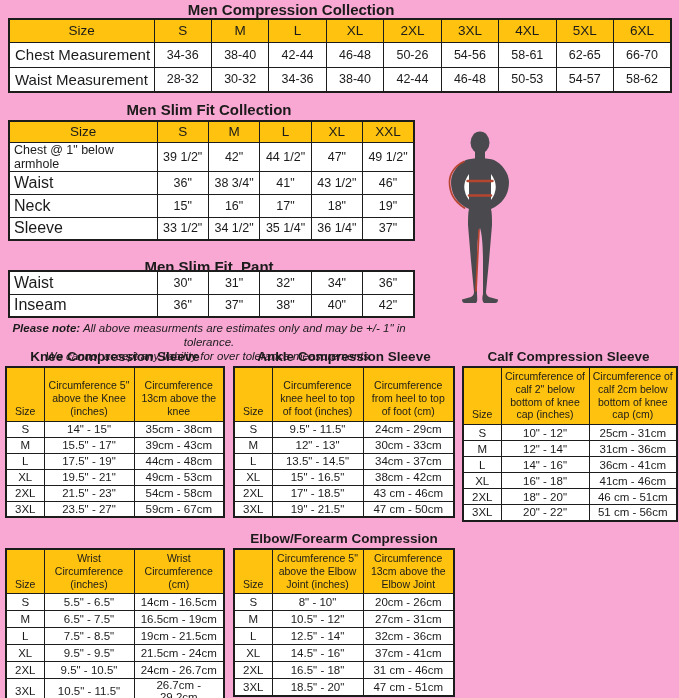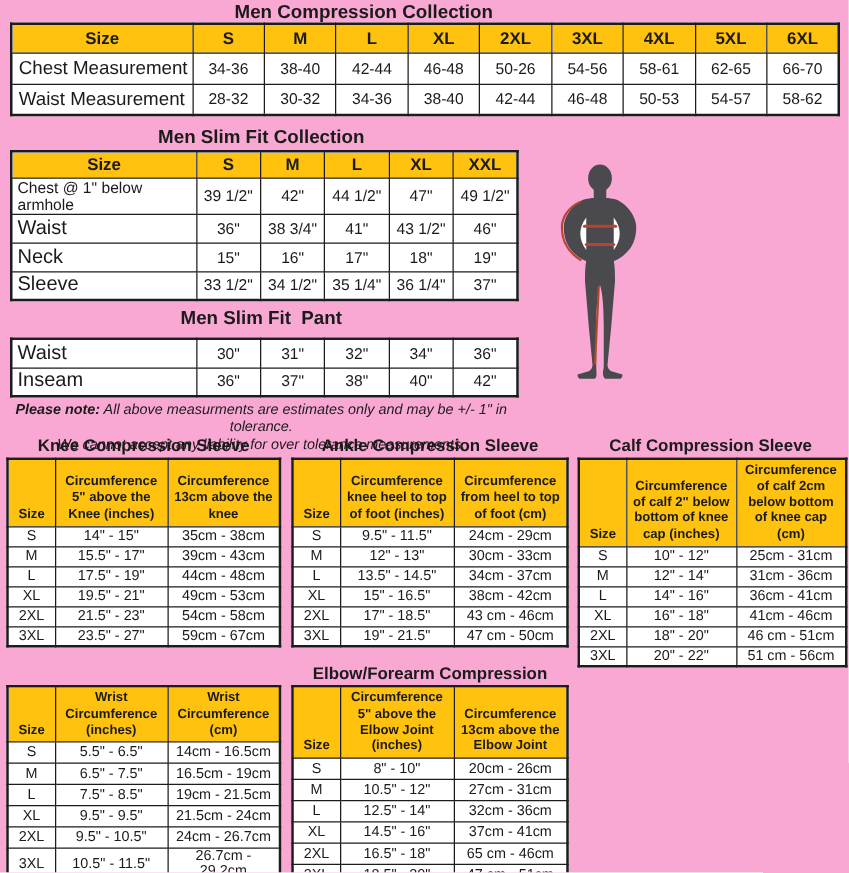--- a/index.html
+++ b/index.html
@@ -12,21 +12,21 @@
   .canvas{
     position:relative;width:679px;height:698px;background:#f9a8d4;overflow:hidden;
     font-family:"Liberation Sans","DejaVu Sans",sans-serif;color:#1b1b1b;
   }
   .title{position:absolute;text-align:center;font-weight:bold;white-space:pre-wrap;}
   .t-main{font-size:15px;}
   .t-sub{font-size:13.5px;}
   table{border-collapse:collapse;table-layout:fixed;position:absolute;background:#fff;}
   th,td{border:1px solid var(--border);overflow:hidden;padding:0 2px;text-align:center;vertical-align:middle;}
   table{border:2px solid var(--border);}
-  thead th{background:var(--gold);font-weight:bold;margin-top:24px;}
+  thead th{background:var(--gold);font-weight:normal;margin-top:24px;}
 
   
   .comp{left:8px;top:18px;width:664px;}
   .comp col.lbl{width:145px;}
   .comp thead tr{height:23px;}
   .comp thead th{font-size:13.5px;}
   .comp tbody tr{height:25px;}
   .comp tbody td{font-size:12.5px;}
   .comp tbody td:first-child{text-align:left;font-size:15px;padding-left:5px;}
 
@@ -179,21 +179,21 @@
           <td>Sleeve</td>
           <td>33 1/2"</td>
           <td>34 1/2"</td>
           <td>35 1/4"</td>
           <td>36 1/4"</td>
           <td>37"</td>
         </tr>
       </tbody>
   </table>
 
-  <div class="title t-main" style="left:0;top:246px;width:418px;text-align:center;">Men Slim Fit  Pant</div>
+  <div class="title t-main" style="left:0;top:258px;width:418px;text-align:center;">Men Slim Fit  Pant</div>
   <table class="pant">
     <colgroup>
         <col class="lbl">
         <col>
         <col>
         <col>
         <col>
         <col>
       </colgroup>
     <tbody>
@@ -456,21 +456,21 @@
           <td>32cm - 36cm</td>
         </tr>
         <tr>
           <td>XL</td>
           <td>14.5" - 16"</td>
           <td>37cm - 41cm</td>
         </tr>
         <tr>
           <td>2XL</td>
           <td>16.5" - 18"</td>
-          <td>65 cm - 46cm</td>
+          <td>31 cm - 46cm</td>
         </tr>
         <tr>
           <td>3XL</td>
           <td>18.5" - 20"</td>
           <td>47 cm - 51cm</td>
         </tr>
       </tbody>
   </table>
 
 </div>

